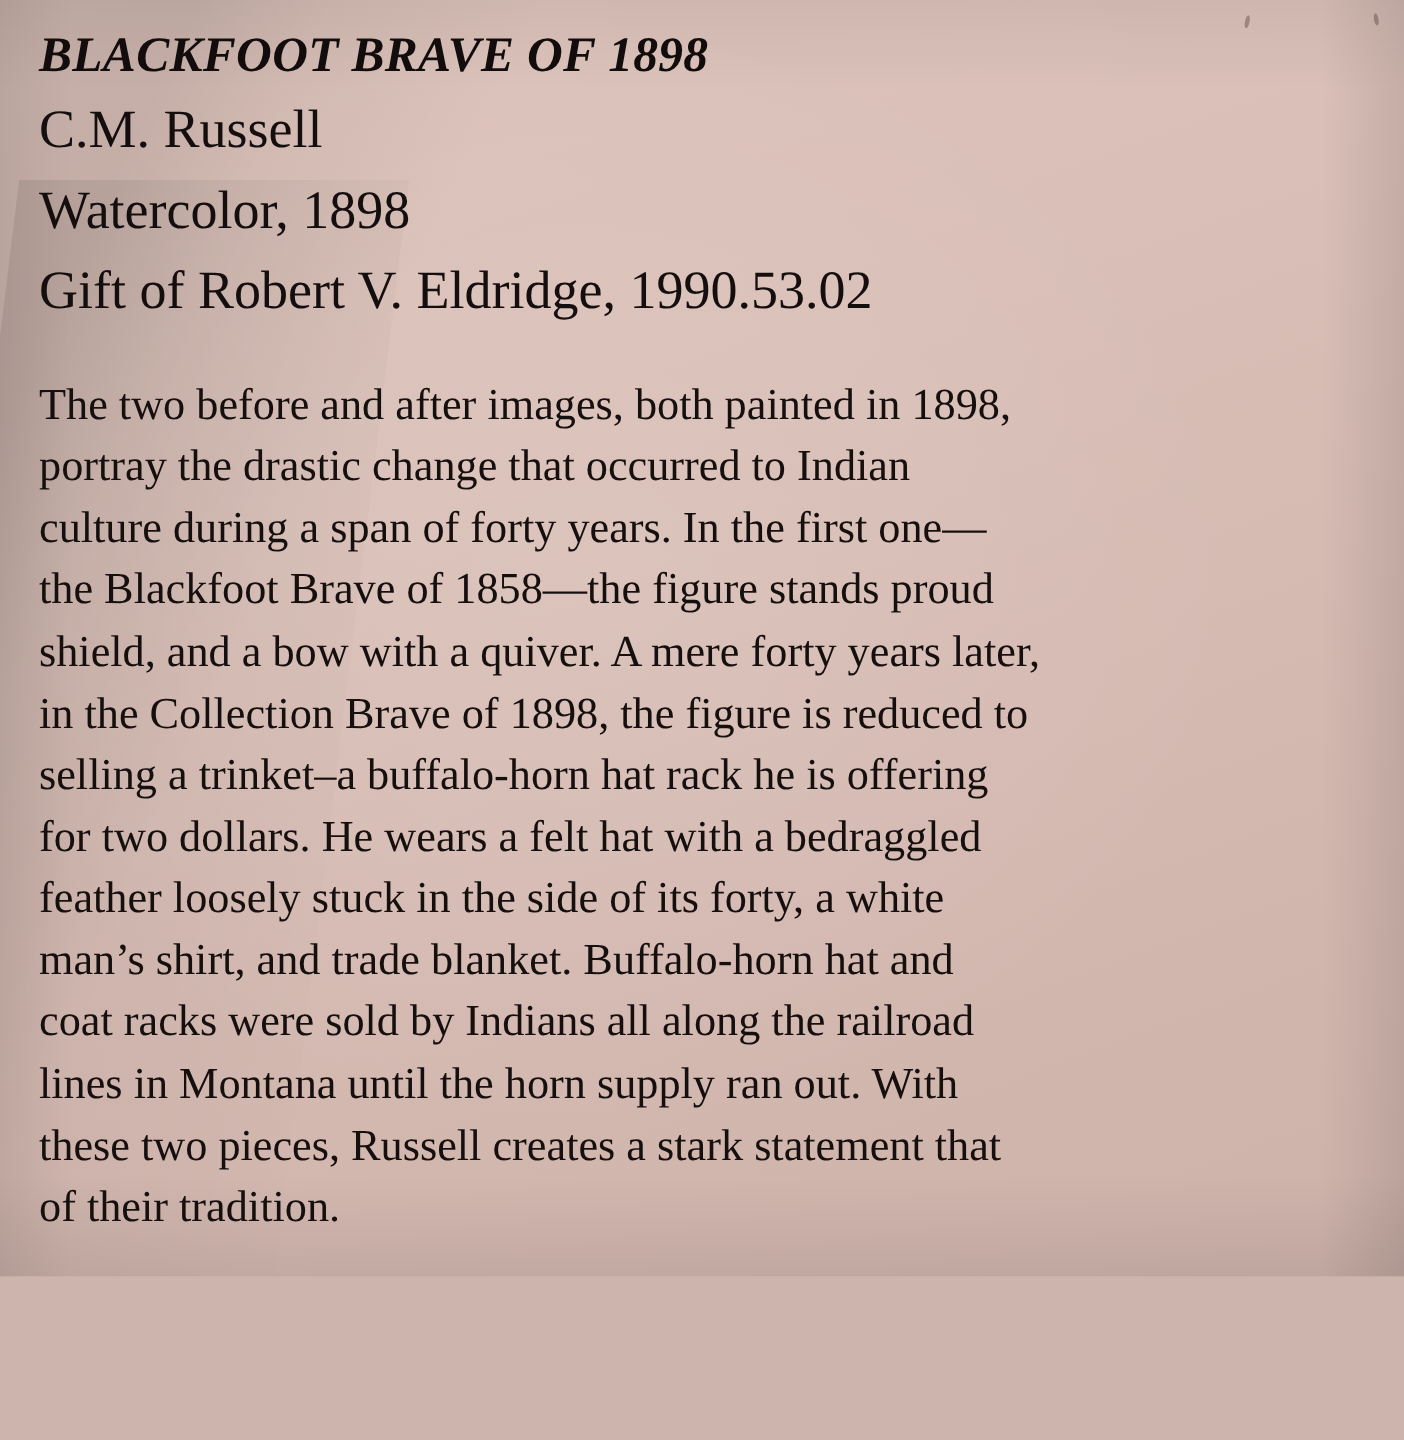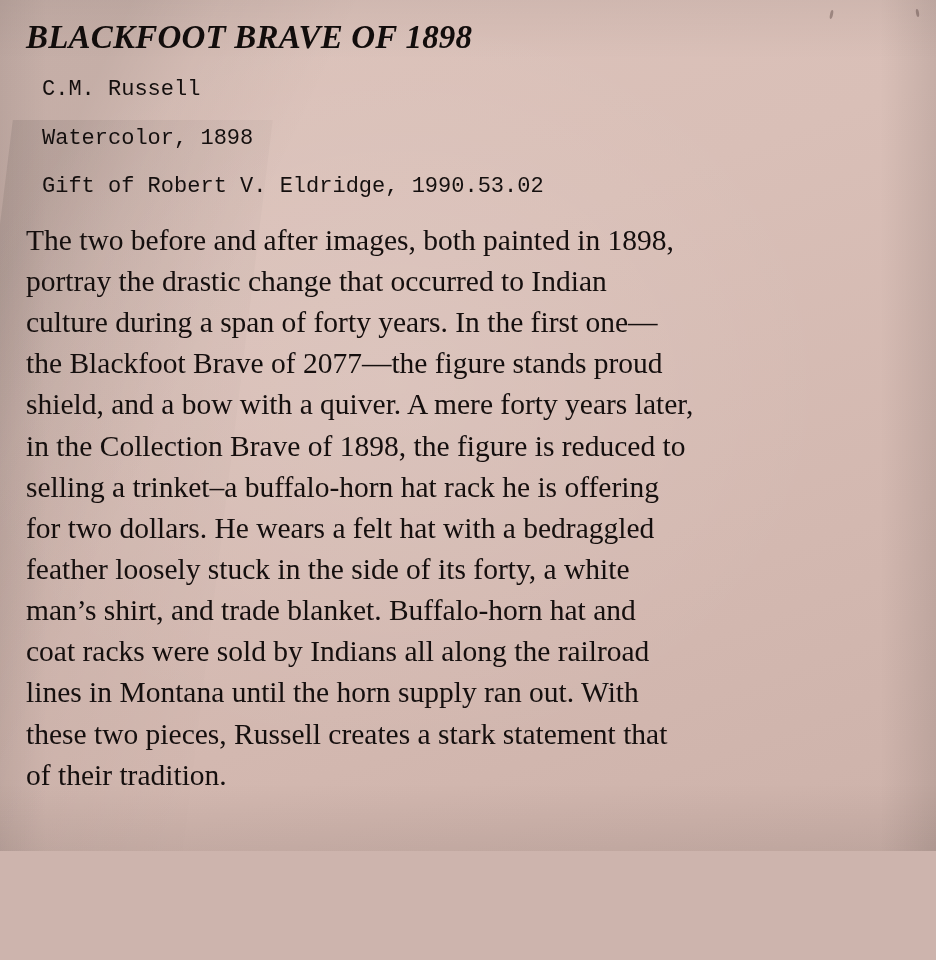--- a/index.html
+++ b/index.html
@@ -64,30 +64,30 @@
     font-style: italic;
     font-size: 33px;
     letter-spacing: 0.2px;
     color: #120d0c;
     line-height: 1.28;
     margin: 0 0 2px 0;
     white-space: nowrap;
   }
 
   .credit-line {
-    font-family: Liberation Mono, monospace;
-    font-size: 22px;
+    font-family: Liberation Serif, serif;
+    font-size: 36px;
     line-height: 1.48;
     color: #140f0e;
-    margin: 16px;
+    margin: 0;
     white-space: nowrap;
   }
 
   .body-block {
-    margin-top: 14px;
+    margin-top: 30px;
   }
   .body-line {
     font-family: "Liberation Serif", serif;
     font-size: 29.5px;
     line-height: 1.395;
     color: #150f0e;
     margin: 0;
     white-space: nowrap;
   }
 
@@ -117,21 +117,21 @@
     <div class="credit-block">
       <p class="credit-line">C.M. Russell</p>
       <p class="credit-line">Watercolor, 1898</p>
       <p class="credit-line">Gift of Robert V. Eldridge, 1990.53.02</p>
     </div>
 
     <div class="body-block">
       <p class="body-line">The two before and after images, both painted in 1898,</p>
       <p class="body-line">portray the drastic change that occurred to Indian</p>
       <p class="body-line">culture during a span of forty years. In the first one—</p>
-      <p class="body-line">the Blackfoot Brave of 2077—the figure stands proud</p>
+      <p class="body-line">the Blackfoot Brave of 1858—the figure stands proud</p>
       <p class="body-line">shield, and a bow with a quiver. A mere forty years later,</p>
       <p class="body-line">in the Collection Brave of 1898, the figure is reduced to</p>
       <p class="body-line">selling a trinket–a buffalo-horn hat rack he is offering</p>
       <p class="body-line">for two dollars. He wears a felt hat with a bedraggled</p>
       <p class="body-line">feather loosely stuck in the side of its forty, a white</p>
       <p class="body-line">man’s shirt, and trade blanket. Buffalo-horn hat and</p>
       <p class="body-line">coat racks were sold by Indians all along the railroad</p>
       <p class="body-line">lines in Montana until the horn supply ran out. With</p>
       <p class="body-line">these two pieces, Russell creates a stark statement that</p>
       <p class="body-line">of their tradition.</p>

